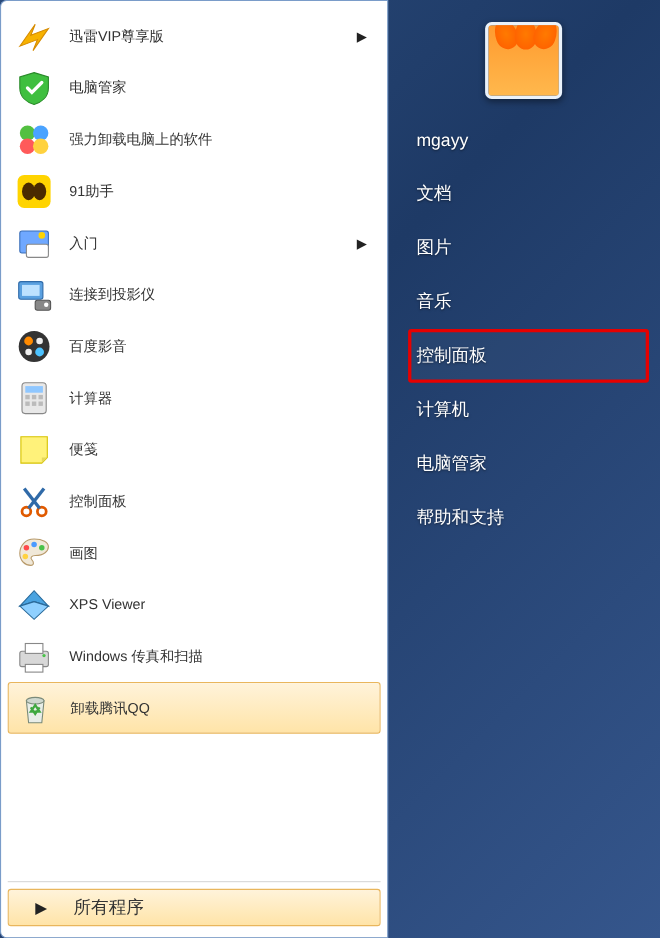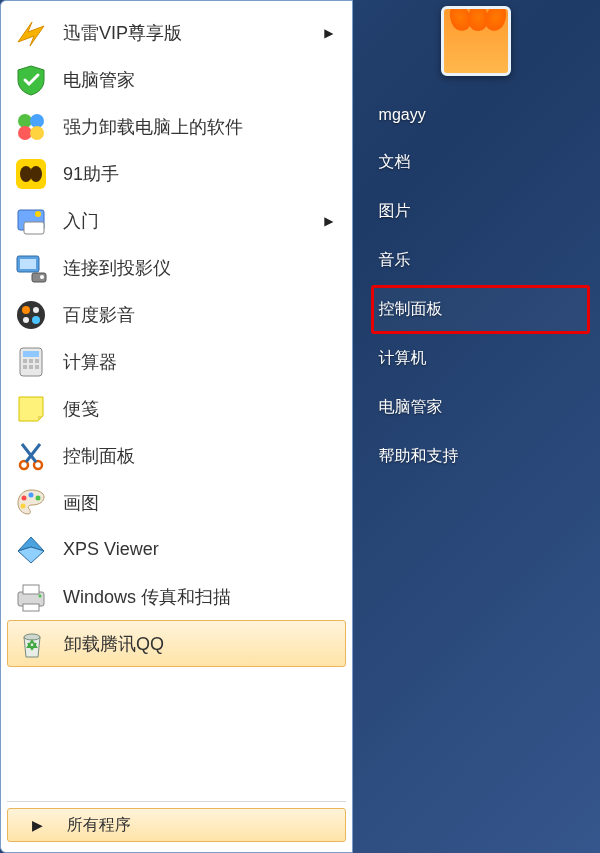--- a/index.html
+++ b/index.html
@@ -38,21 +38,21 @@
     border-radius: 3px;
     position: relative;
     cursor: pointer;
   }
   .prog-item .icon {
     width: 36px; height: 36px;
     margin-right: 14px;
     display: flex; align-items: center; justify-content: center;
   }
   .prog-item .label {
-    font-size: 18px;
+    font-size: 13px;
     color: #333;
     flex: 1 1 auto;
   }
   .prog-item .arrow {
     font-size: 12px;
     color: #222;
     padding-right: 6px;
   }
   .prog-item.highlight {
     background: linear-gradient(#fff3da, #ffe4a8);
@@ -80,21 +80,21 @@
   }
   .all-programs-inner .label {
     font-size: 16px;
     color: #333;
   }
   .right-pane {
     width: 264px;
     display: flex;
     flex-direction: column;
     position: relative;
-    padding-top: 6px;
+    padding-top: 20px;
   }
   .user-avatar {
     width: 70px; height: 70px;
     margin: 0 auto 16px auto;
     background: linear-gradient(#ff9a2e, #ffb84d);
     border: 3px solid #eaf2fb;
     border-radius: 6px;
     box-shadow: 0 2px 6px rgba(0,0,0,0.4);
     position: relative;
     overflow: hidden;

